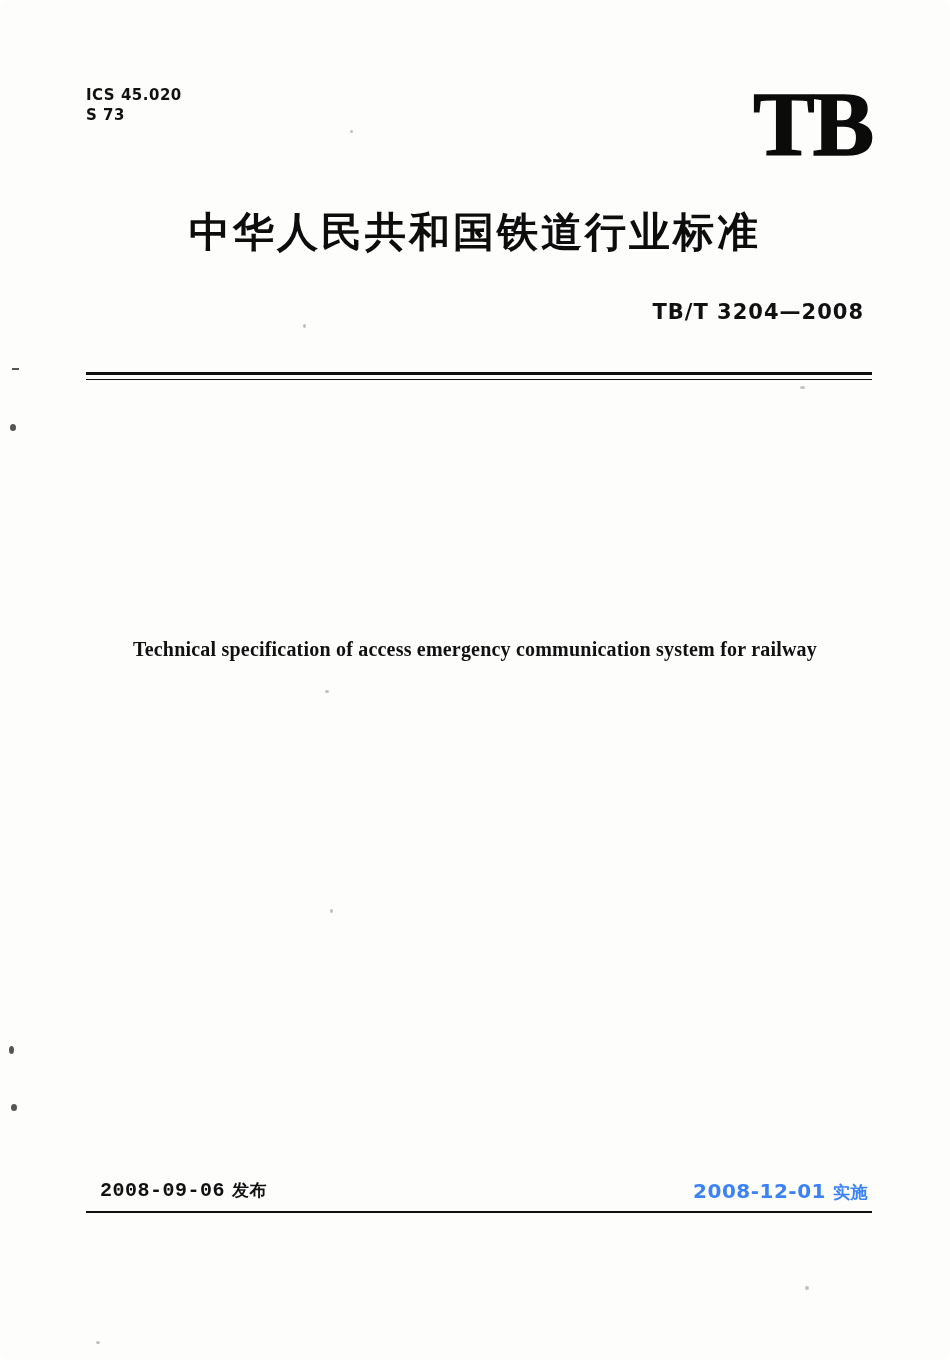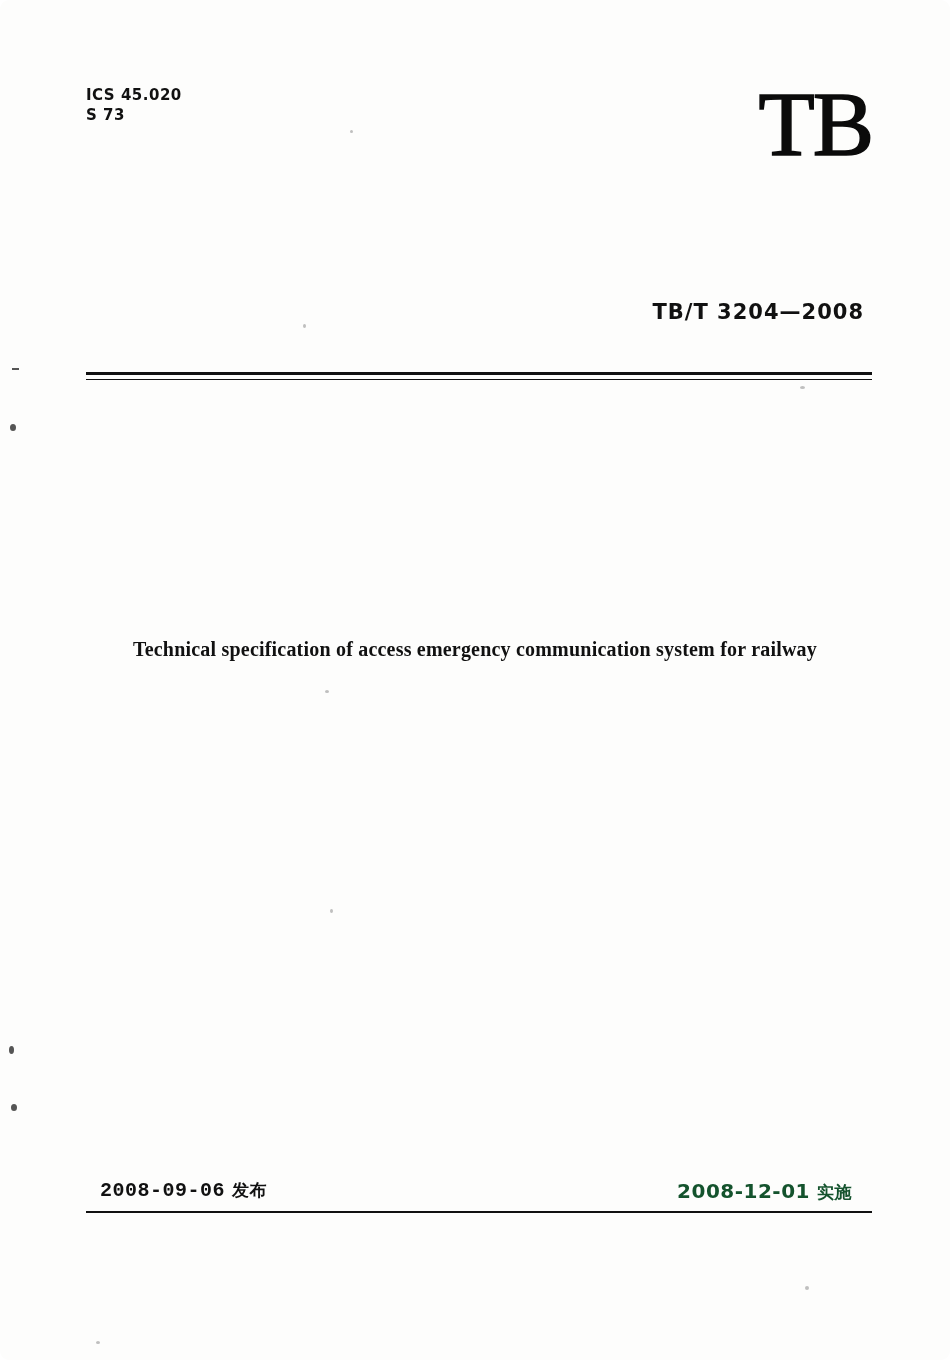--- a/index.html
+++ b/index.html
@@ -38,21 +38,21 @@
   }
   .ics-line2 {
     margin-top: 1px;
   }
 
   .tb-logo {
     position: absolute;
     right: 78px;
     top: 78px;
     font-family: "Liberation Serif", serif;
-    font-weight: normal;
+    font-weight: bold;
     font-size: 92px;
     line-height: 92px;
     letter-spacing: -2px;
     color: #0b0b0b;
     -webkit-text-stroke: 1.6px #0b0b0b;
   }
 
   .std-title-cn {
     position: absolute;
     left: 0;
@@ -139,27 +139,27 @@
     letter-spacing: 0.5px;
     color: #111;
   }
   .issue-date .suffix,
   .effective-date .suffix {
     font-size: 17px;
     margin-left: 7px;
   }
   .effective-date {
     position: absolute;
-    right: 98px;
+    right: 82px;
     top: 1179px;
     font-family: "DejaVu Sans", sans-serif;
     font-weight: bold;
     font-size: 20px;
     letter-spacing: 0.5px;
-    color: #14532d;
+    color: #3b82f6;
   }
   .publisher {
     position: absolute;
     left: 0;
     right: 0;
     top: 1238px;
     text-align: center;
     font-family: "DejaVu Sans", sans-serif;
     font-weight: bold;
     font-size: 27px;
@@ -190,20 +190,21 @@
 
 <div class="page">
 
   <div class="ics-block">
     <div>ICS 45.020</div>
     <div class="ics-line2">S 73</div>
   </div>
 
   <div class="tb-logo">TB</div>
 
+  <div class="std-title-cn">中华人民共和国铁道行业标准</div>
 
   <div class="std-code">TB/T 3204—2008</div>
 
   <div class="rule-top"></div>
   <div class="rule-top-thin"></div>
 
   <div class="doc-title-en">Technical specification of access emergency communication system for railway</div>
 
   <div class="issue-date">
     <span>2008-09-06</span><span class="suffix">发布</span>

